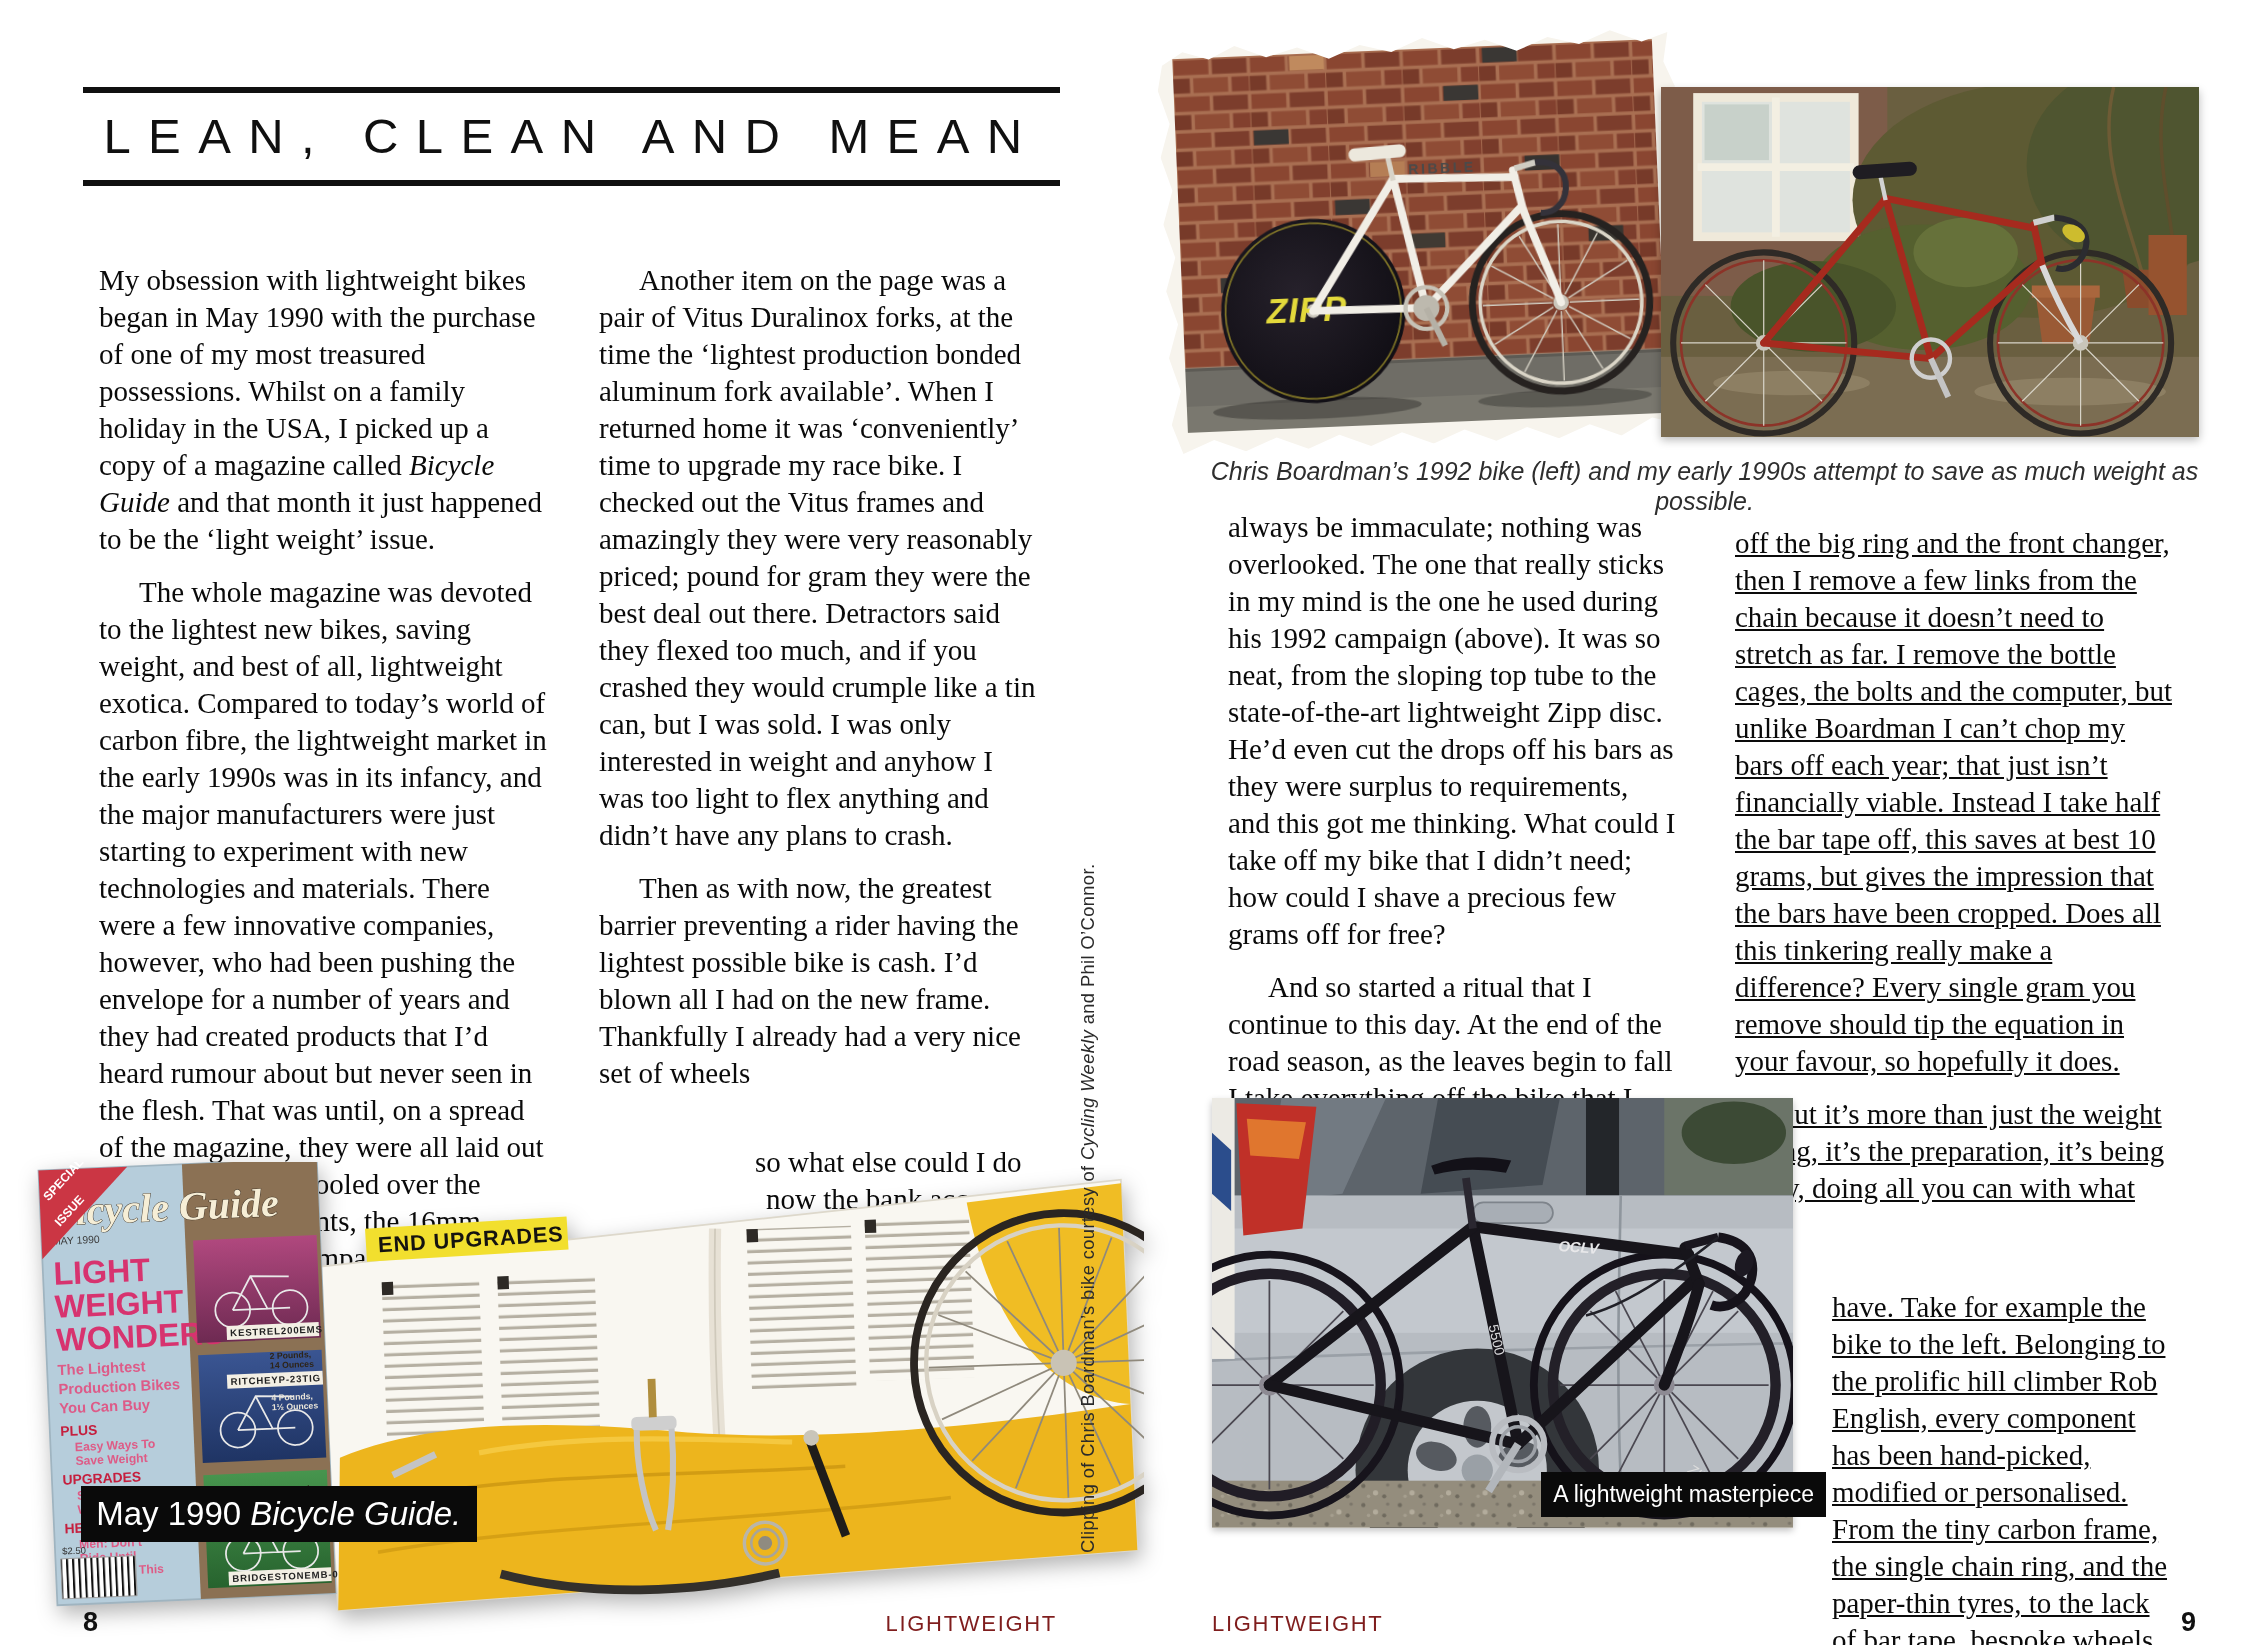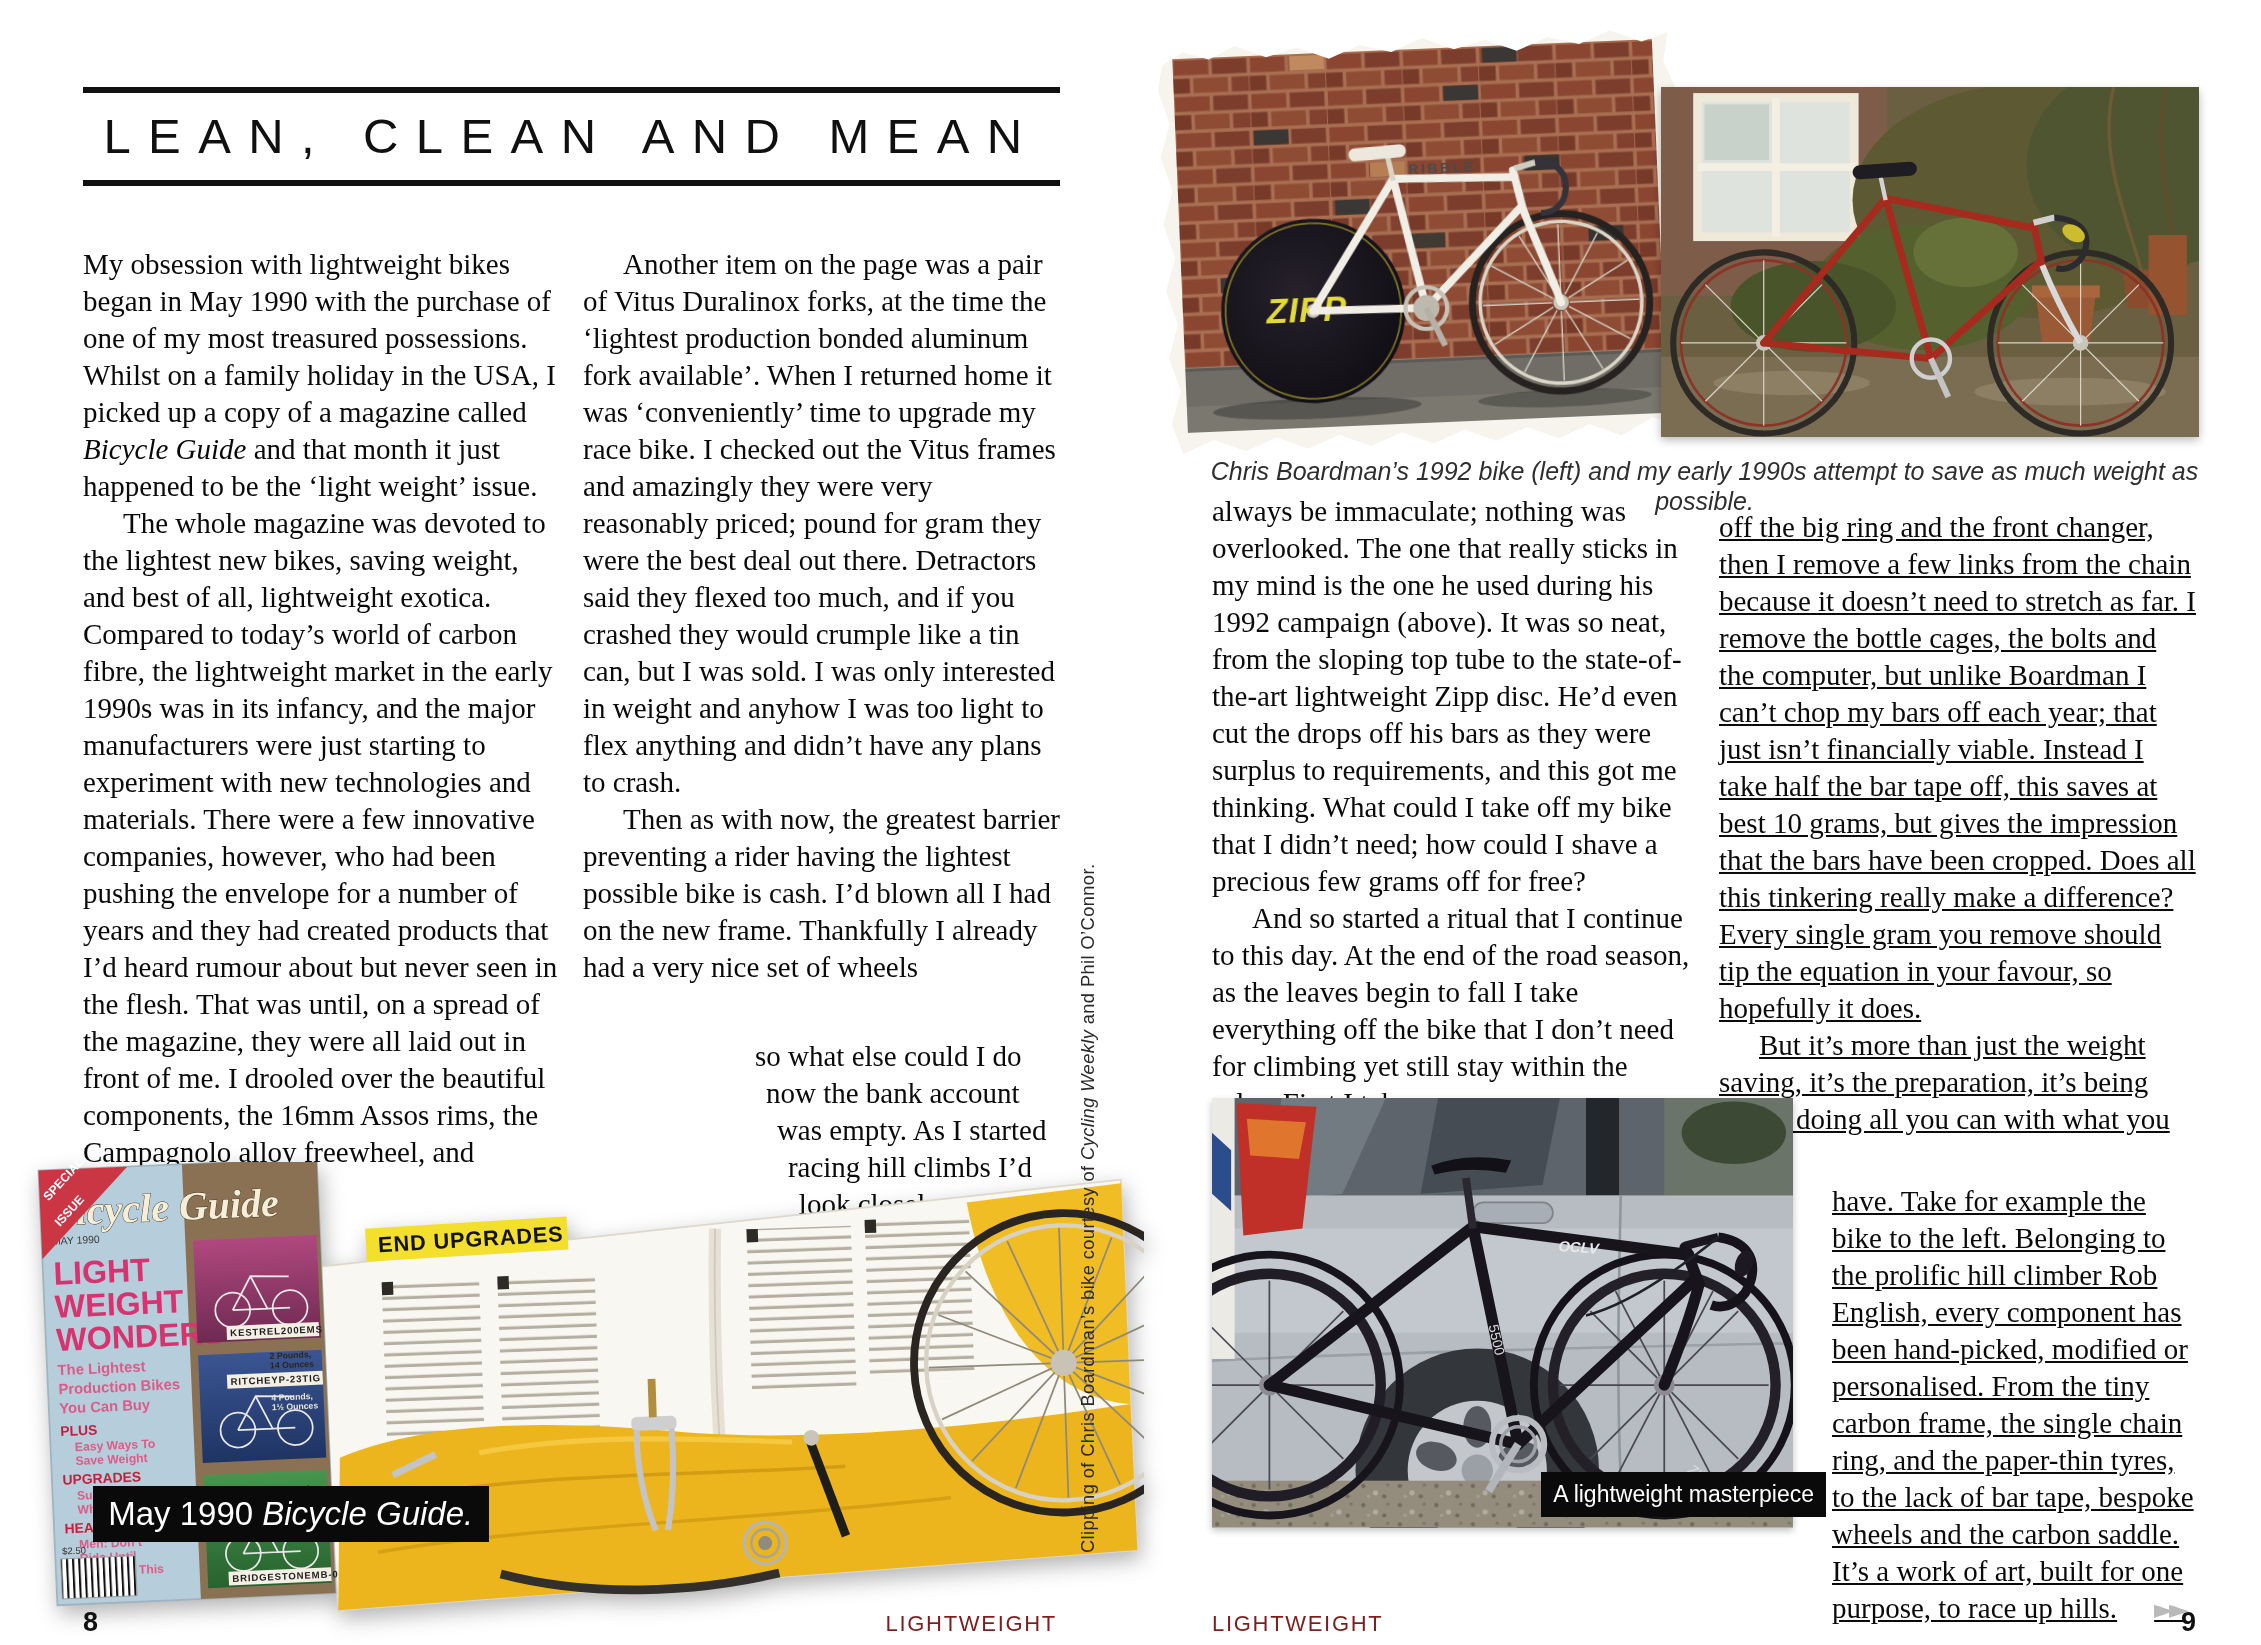--- a/index.html
+++ b/index.html
@@ -12,21 +12,21 @@
   .title{font-size:49px;line-height:54px;letter-spacing:17.4px;text-align:center;
     color:#101010;font-weight:400;white-space:nowrap;}
 
   
   .col{position:absolute;font-family:"Liberation Serif", serif;font-size:29px;
        line-height:37px;color:#0a0a0a;text-align:left;}
   #col-l1{left:83px;top:246px;width:480px;}
   #col-l2{left:583px;top:246px;width:477px;}
   #col-r1{left:1212px;top:493px;width:480px;}
   #col-r2{left:1719px;top:509px;width:477px;text-decoration:underline;}
-  .col p{margin:0;}
+  .col p{margin:16px;}
   .col p.ind{text-indent:40px;}
   .it{font-style:italic;}
 
   .tail-l{margin-top:52px;}
   .mag-float{float:left;width:263px;height:344px;
     shape-outside:polygon(0 0,161px 0,263px 344px,0 344px);}
   .tail-r{margin-top:45px;}
   .photo-float{float:left;width:113px;height:428px;}
   .ff{color:#b9b9b9;font-family:"DejaVu Sans", sans-serif;font-size:26px;
       padding-left:37px;letter-spacing:-5.2px;}
@@ -40,21 +40,21 @@
   .photoB{position:absolute;left:1661px;top:87px;width:538px;height:350px;
     box-shadow:0 3.5px 8.7px rgba(0,0,0,.28);}
   .caption-top{position:absolute;left:1210px;top:456px;width:989px;text-align:center;
     font-size:25px;line-height:30px;color:#2e2e2e;font-style:italic;}
   .photoD{position:absolute;left:1212px;top:1098px;width:581px;height:430px;
     box-shadow:0 2.6px 7px rgba(0,0,0,.25);}
   .magC{position:absolute;left:30.5px;top:1162px;width:1114px;height:457px;
     filter:drop-shadow(3.5px 8.7px 10.4px rgba(0,0,0,.30));}
 
   .bar{position:absolute;background:#0a0a0a;color:#ffffff;white-space:nowrap;}
-  .barC{left:62px;top:324px;height:56px;line-height:56px;padding:0 15.7px;font-size:33px;}
+  .barC{left:50px;top:324px;height:56px;line-height:56px;padding:0 15.7px;font-size:33px;}
   .barD{left:329px;top:374px;height:45px;line-height:45px;padding:0 12.2px;font-size:23px;}
 
   .credit{position:absolute;left:1077px;top:857px;width:40px;height:696px;
     writing-mode:vertical-rl;transform:rotate(180deg);font-size:18.3px;color:#2a2a2a;
     letter-spacing:0.4px;white-space:nowrap;}
 
   .footer-num{position:absolute;top:1607px;font-size:27px;font-weight:bold;color:#111;}
   #pn-left{left:83px;}
   #pn-right{left:2089px;width:107px;text-align:right;}
   .footer-label{position:absolute;top:1611px;font-size:22px;letter-spacing:1.7px;color:#7f1d1d;}

